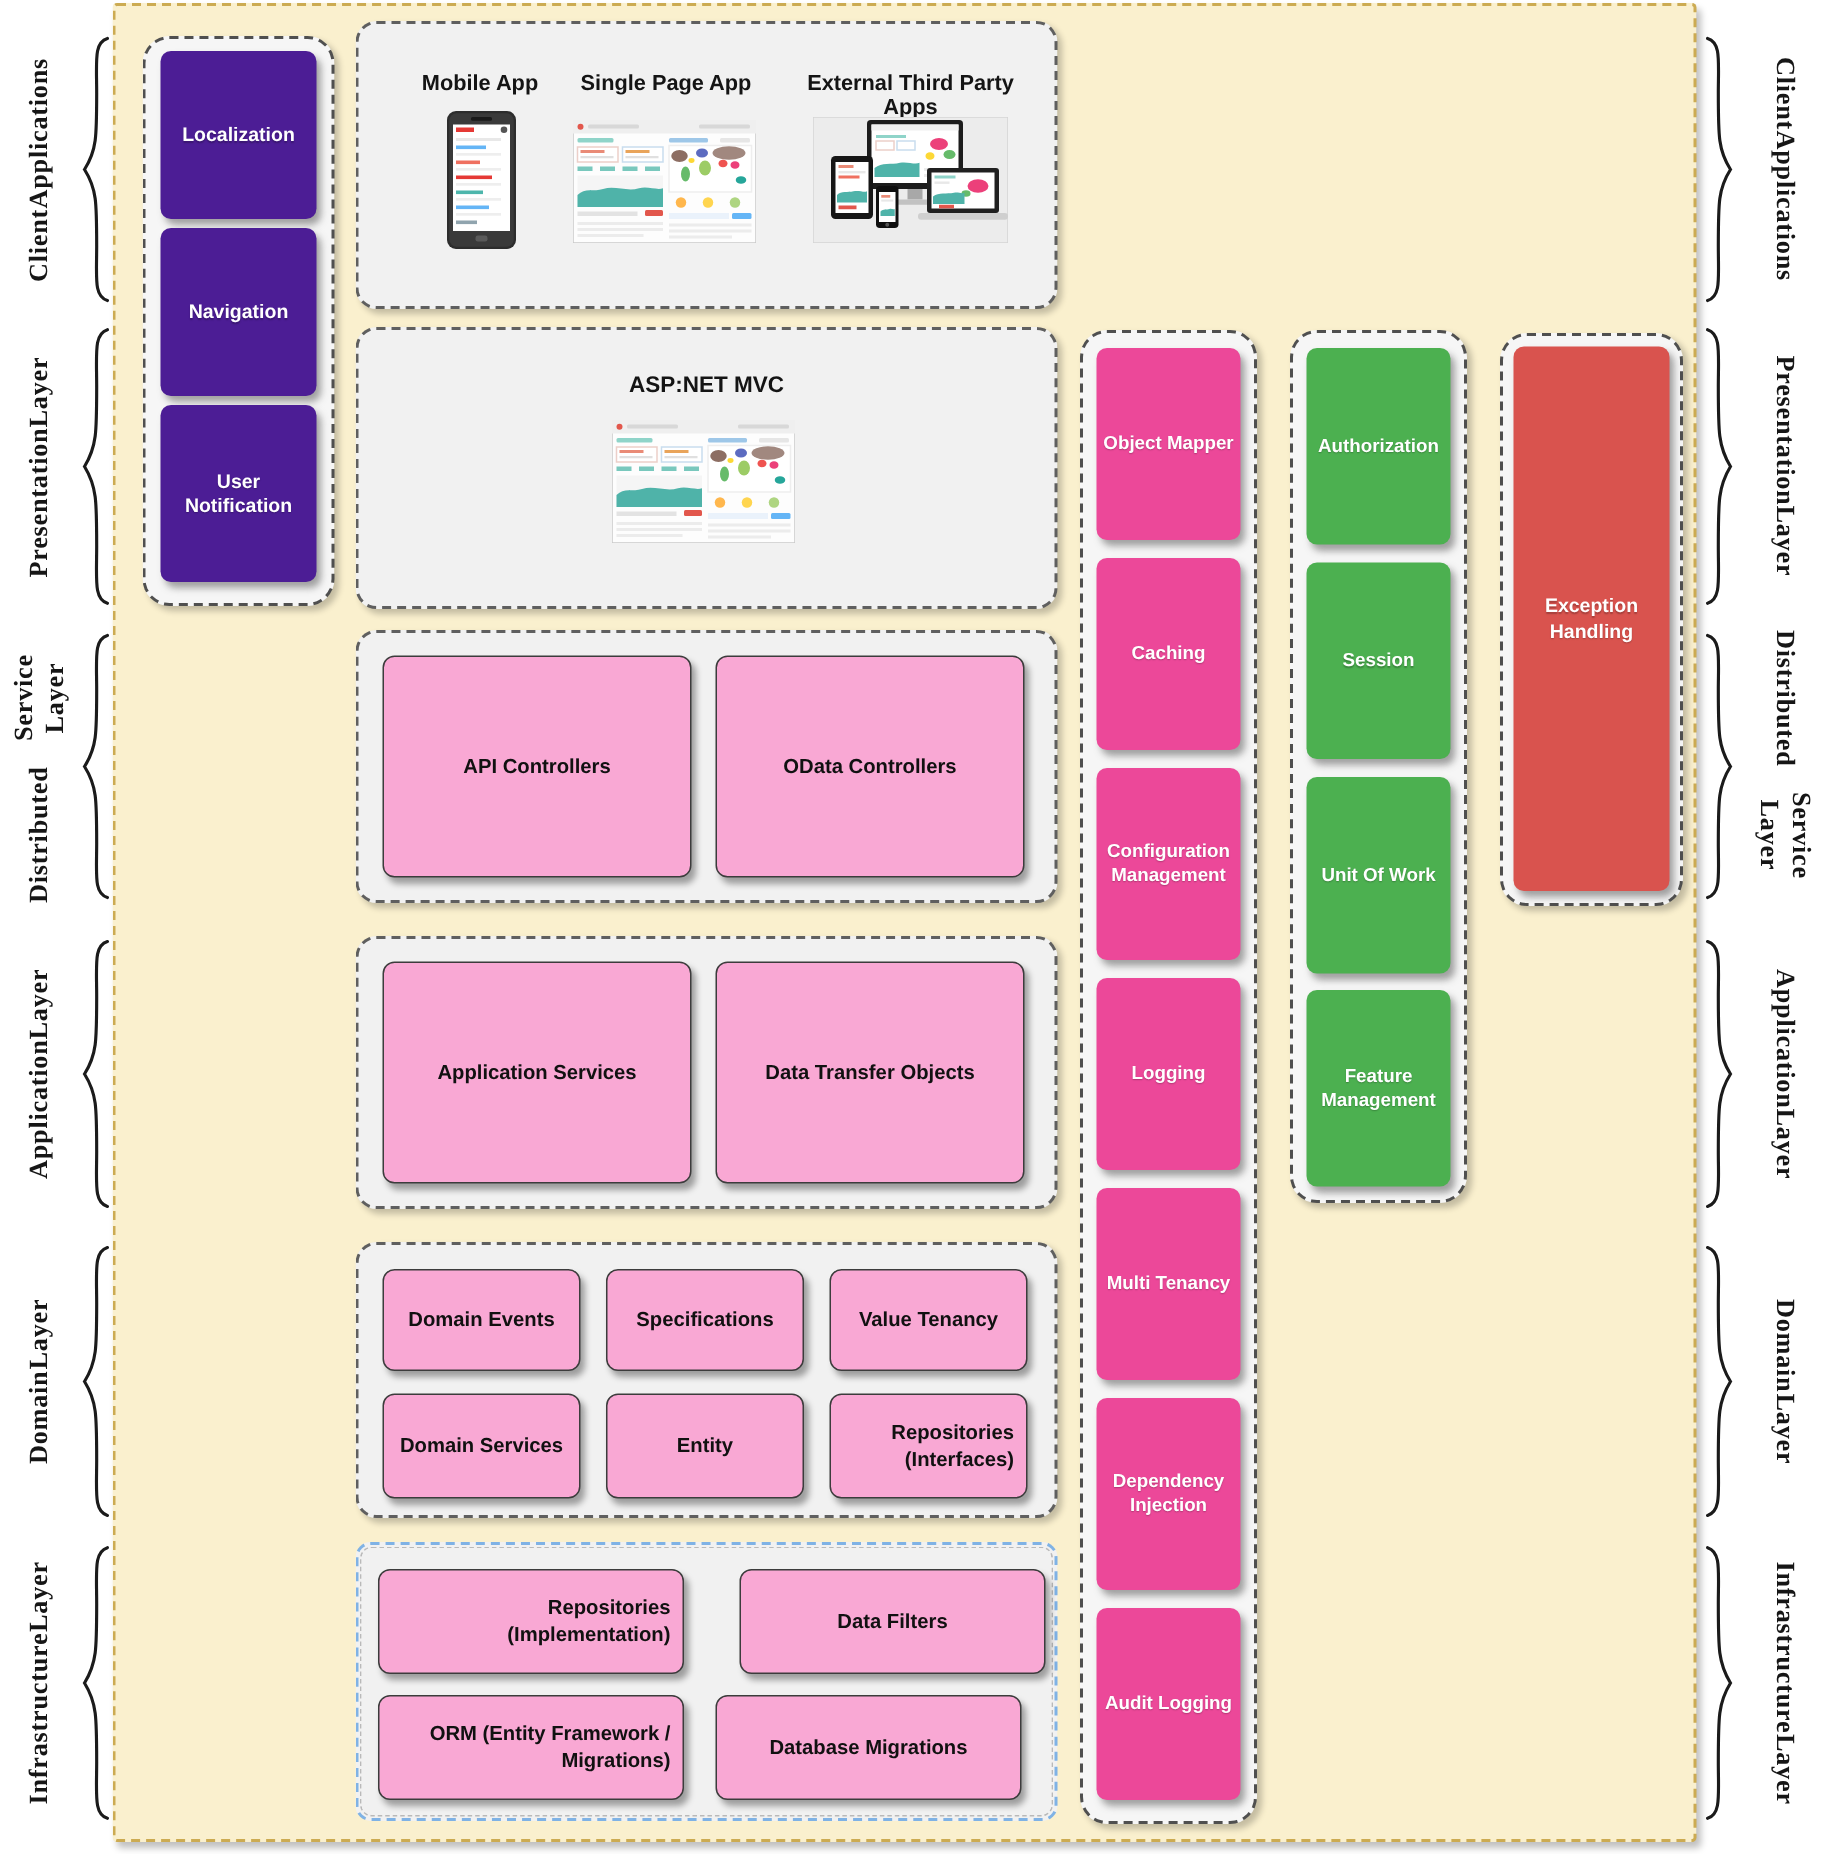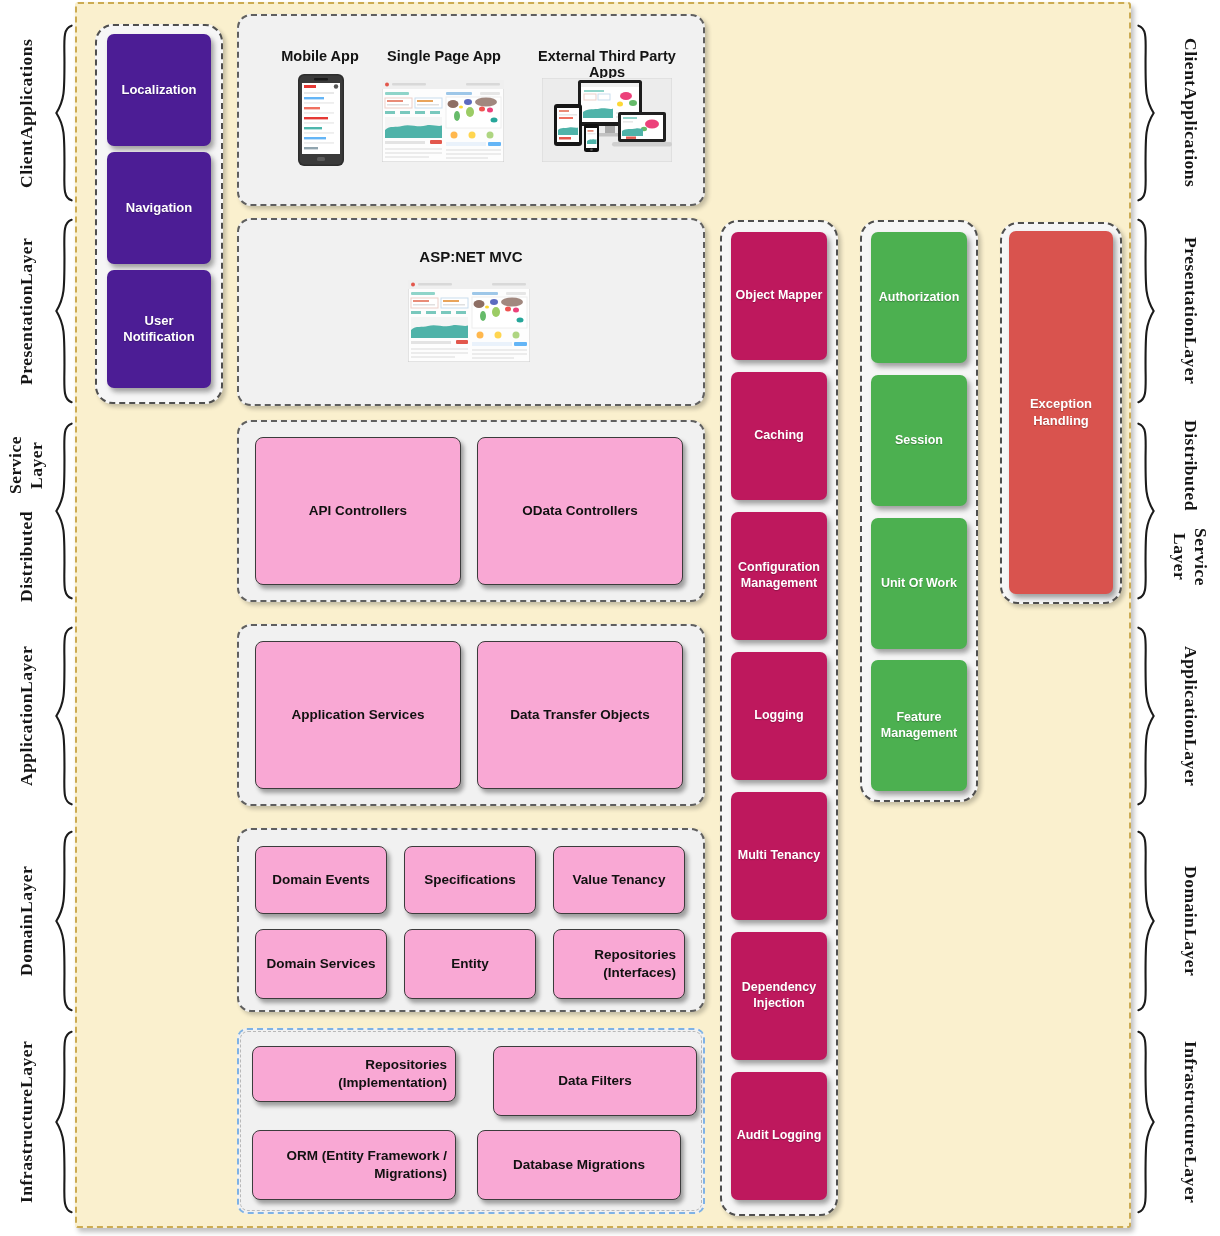--- a/index.html
+++ b/index.html
@@ -20,21 +20,21 @@
     border-radius:10px; }
   .panel-infra::before { content:""; position:absolute; inset:1px; border:1px dashed #b9b9b9;
     border-radius:8px; pointer-events:none; }
 
   
   .cbox { position:absolute; display:flex; align-items:center; justify-content:center;
     text-align:center; color:#ffffff; font-weight:bold; font-size:13px; line-height:1.25;
     border-radius:7px; padding:3px; box-shadow:3px 4px 5px rgba(90,90,90,0.55);
     text-shadow:0 1px 1px rgba(0,0,0,0.25); }
   .blue  { background:#4c1d95; }
-  .cyan  { background:#be185d; }
+  .cyan  { background:#ec4899; }
   .green { background:#4CB050; }
   .red   { background:#D9534E; }
 
   
   .bbox { position:absolute; display:flex; align-items:center; justify-content:center;
     text-align:right; background:#f9a8d4; border:1.5px solid #3c3c3c; border-radius:8px;
     color:#111; font-weight:bold; font-size:13.5px; line-height:1.3; padding:8px;
     box-shadow:3px 4px 4px rgba(0,0,0,0.35); }
 
   .heading { position:absolute; text-align:center; font-weight:bold; font-size:14.5px; color:#141414; }
@@ -346,21 +346,21 @@
       <span>Domain Services</span>
     </div>
   <div class="bbox" style="left:404px;top:929px;width:132px;height:70px;">
       <span>Entity</span>
     </div>
   <div class="bbox" style="left:553px;top:929px;width:132px;height:70px;">
       <span>Repositories (Interfaces)</span>
     </div>
 
   <div class="panel-infra" style="left:237px;top:1028px;width:468px;height:186px;"></div>
-  <div class="bbox" style="left:252px;top:1046px;width:204px;height:56px;">
+  <div class="bbox" style="left:252px;top:1046px;width:204px;height:70px;">
       <span>Repositories (Implementation)</span>
     </div>
   <div class="bbox" style="left:477px;top:1046px;width:204px;height:70px;margin-left:16px;">
       <span>Data Filters</span>
     </div>
   <div class="bbox" style="left:252px;top:1130px;width:204px;height:70px;">
       <span>ORM (Entity Framework / Migrations)</span>
     </div>
   <div class="bbox" style="left:477px;top:1130px;width:204px;height:70px;">
       <span>Database Migrations</span>

